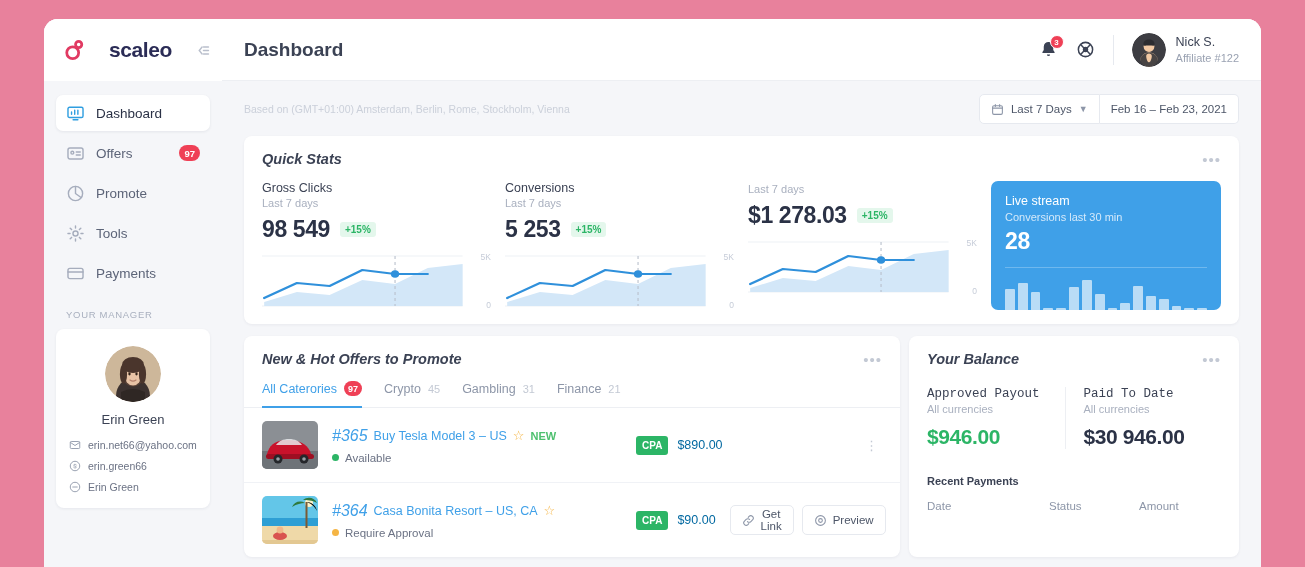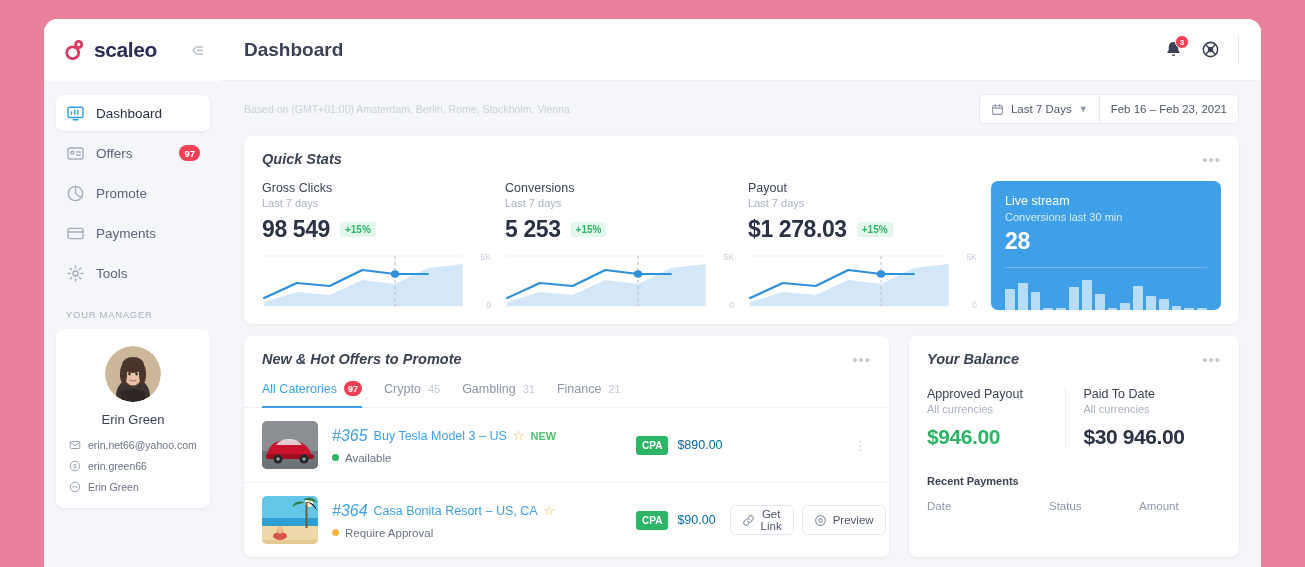--- a/index.html
+++ b/index.html
@@ -23,21 +23,21 @@
   .sidebar {
     width: 178px; height: 100%;
     background: #f5f6f9;
     display: flex; flex-direction: column;
     flex-shrink: 0;
   }
   .logo-bar {
     height: 62px; background: #fff;
     display: flex; align-items: center;
     padding: 0 16px 0 20px;
-    gap: 8px;
+    gap: 23px;
   }
   .logo-mark { width: 22px; height: 22px; flex-shrink: 0; }
   .logo-text {
     font-size: 21px; font-weight: bold;
     color: #2b2c56; letter-spacing: -0.4px;
   }
   .collapse-icon {
     margin-left: auto; color: #b9bfcc;
     display: flex; align-items: center; cursor: pointer;
   }
@@ -157,21 +157,21 @@
   .live-sub { font-size: 11px; color: #d4e9fa; margin-top: 3px; }
   .live-value { font-size: 23px; font-weight: bold; margin-top: 5px; letter-spacing: -0.4px; }
   .live-bars {
     margin-top: 12px; flex: 1;
     display: flex; align-items: flex-end; gap: 3px;
     border-top: 1px solid rgba(255,255,255,.25); padding-top: 8px;
   }
   .live-bar { flex: 1; background: #b9dcf6; border-radius: 1px 1px 0 0; min-height: 2px; }
 
   
-  .bottom-row { display: flex; gap: 20px; }
+  .bottom-row { display: flex; gap: 9px; }
   .offers-card { flex: 1; min-width: 0; }
   .balance-card { width: 330px; flex-shrink: 0; }
 
   .tabs { display: flex; gap: 22px; padding: 0 18px; margin-top: 14px; border-bottom: 1px solid #edeff3; }
   .tab {
     display: flex; align-items: center; gap: 7px;
     padding-bottom: 10px; font-size: 12.5px; color: #8d96a8; cursor: pointer;
     border-bottom: 2px solid transparent; margin-bottom: -1px;
   }
   .tab.active { color: #3fa0e8; border-bottom-color: #3fa0e8; }
@@ -206,21 +206,21 @@
     height: 30px; padding: 0 11px; font-size: 11.5px; color: #4d5668;
     background: #fff; cursor: pointer;
   }
   .act-icon { color: #8d96a8; display:flex; }
   .kebab { color: #c3c9d4; font-size: 13px; cursor: pointer; line-height: 1; padding: 0 4px; }
 
   
   .balance-body { display: flex; padding: 20px 18px 0 18px; }
   .bal-col { flex: 1; }
   .bal-col.second { padding-left: 18px; border-left: 1px solid #edeff3; }
-  .bal-label { font-size: 12.5px; color: #3b4254; }
+  .bal-label { font-size: 12.5px; color: #3b4254; font-family: Liberation Mono, monospace; }
   .bal-sub { font-size: 11px; color: #a9b0bf; margin-top: 2px; }
   .bal-value { font-size: 21px; font-weight: bold; margin-top: 10px; letter-spacing: -0.4px; }
   .recent-title { font-size: 11px; color: #3b4254; font-weight: bold; padding: 26px 18px 0 18px; }
   .recent-head { display: flex; padding: 13px 18px 0 18px; font-size: 11.5px; color: #8d96a8; }
   .rh-date { width: 122px; }
   .rh-status { width: 90px; }
 </style>
 </head>
 <body>
 
@@ -273,35 +273,35 @@
             <circle cx="12" cy="12" r="9"></circle>
               <path d="M12 12V3M12 12l7 5" stroke-linecap="round"></path>
           </svg>
         </span>
         <span class="nav-label">Promote</span>
       </div>
 
       <div class="nav-item">
         <span class="nav-icon">
           <svg width="19" height="19" viewBox="0 0 24 24" fill="none" stroke="currentColor" stroke-width="1.8">
-            <rect x="2.5" y="5.5" width="19" height="13" rx="2.5"></rect>
-              <path d="M2.5 10h19" stroke-linecap="round"></path>
-          </svg>
-        </span>
-        <span class="nav-label">Payments</span>
+            <circle cx="12" cy="12" r="3.2"></circle>
+            <path d="M12 2.5v2.6M12 18.9v2.6M21.5 12h-2.6M5.1 12H2.5M18.7 5.3l-1.8 1.8M7.1 16.9l-1.8 1.8M18.7 18.7l-1.8-1.8M7.1 7.1L5.3 5.3" stroke-linecap="round"></path>
+          </svg>
+        </span>
+        <span class="nav-label">Tools</span>
       </div>
 
       <div class="nav-item">
         <span class="nav-icon">
           <svg width="19" height="19" viewBox="0 0 24 24" fill="none" stroke="currentColor" stroke-width="1.8">
-            <circle cx="12" cy="12" r="3.2"></circle>
-            <path d="M12 2.5v2.6M12 18.9v2.6M21.5 12h-2.6M5.1 12H2.5M18.7 5.3l-1.8 1.8M7.1 16.9l-1.8 1.8M18.7 18.7l-1.8-1.8M7.1 7.1L5.3 5.3" stroke-linecap="round"></path>
-          </svg>
-        </span>
-        <span class="nav-label">Tools</span>
+            <rect x="2.5" y="5.5" width="19" height="13" rx="2.5"></rect>
+              <path d="M2.5 10h19" stroke-linecap="round"></path>
+          </svg>
+        </span>
+        <span class="nav-label">Payments</span>
       </div>
     </nav>
 
     <div class="manager-title">YOUR MANAGER</div>
 
     <div class="manager-card">
       <div class="manager-avatar">
         <svg width="56" height="56" viewBox="0 0 56 56">
           <defs>
             <clipPath id="mc">
@@ -370,20 +370,36 @@
           <span class="bell-badge">3</span>
         </span>
         <span class="help-icon">
           <svg width="19" height="19" viewBox="0 0 24 24" fill="none" stroke="currentColor" stroke-width="1.9">
             <circle cx="12" cy="12" r="9"></circle>
             <circle cx="12" cy="12" r="3.4" fill="currentColor" stroke="none"></circle>
             <path d="M5.8 5.8l3.9 3.9M18.2 5.8l-3.9 3.9M5.8 18.2l3.9-3.9M18.2 18.2l-3.9-3.9" stroke-linecap="round"></path>
           </svg>
         </span>
         <span class="topbar-sep"></span>
+        <div class="user-box">
+          <span class="user-avatar">
+            <svg width="34" height="34" viewBox="0 0 34 34">
+              <circle cx="17" cy="17" r="17" fill="#3d3d42"></circle>
+              <circle cx="17" cy="13.5" r="5.4" fill="#f2c9a4"></circle>
+              <path d="M17 6.5c3.4 0 5.6 2 5.6 4.6 0 .9-.4 1.6-1 1.6-2.5-.3-7.2-.3-9.2 0-.6 0-1-.7-1-1.6 0-2.6 2.2-4.6 5.6-4.6z" fill="#2c2c30"></path>
+              <path d="M17 19.5c5 0 8.4 3.2 8.8 8.2A17 17 0 0117 34a17 17 0 01-8.8-6.3c.4-5 3.8-8.2 8.8-8.2z" fill="#f2c9a4"></path>
+              <path d="M17 19.8c5.1 0 8.7 3.4 9 8.6A17 17 0 0117 34a17 17 0 01-9-5.6c.3-5.2 3.9-8.6 9-8.6z" fill="#35353a" opacity=".9"></path>
+              <path d="M17 20.5c1.6 0 2.8 1 2.8 2.6 0 2.2-1.2 6.3-2.8 6.3s-2.8-4.1-2.8-6.3c0-1.6 1.2-2.6 2.8-2.6z" fill="#f2c9a4"></path>
+            </svg>
+          </span>
+          <div>
+            <div class="user-name">Nick S.</div>
+            <div class="user-sub">Affiliate #122</div>
+          </div>
+        </div>
       </div>
     </header>
 
     <div class="content">
 
       <div class="tz-row">
         <span class="tz-text">Based on (GMT+01:00) Amsterdam, Berlin, Rome, Stockholm, Vienna</span>
         <div class="date-controls">
           <div class="date-pill left">
             <span class="cal-icon">
@@ -445,21 +461,20 @@
                 <polyline points="2,46 32,31 62,34 92,18 122,22 152,22" fill="none" stroke="#2f90db" stroke-width="2.2" stroke-linejoin="round" stroke-linecap="round"></polyline>
                 <line x1="122" y1="4" x2="122" y2="54" stroke="#b9c0cc" stroke-width="1" stroke-dasharray="3 3"></line>
                 <circle cx="122" cy="22" r="3.8" fill="#2f90db"></circle>
               </svg>
               <span class="spark-max">5K</span>
               <span class="spark-min">0</span>
             </div>
           </div>
 
           <div class="stat">
-            <div class="stat-label">Payout</div>
             <div class="stat-sub">Last 7 days</div>
             <div class="stat-value-row">
               <span class="stat-value">$1 278.03</span>
               <span class="stat-delta">+15%</span>
             </div>
             <div class="spark-wrap">
               <svg width="100%" height="58" viewBox="0 0 210 58" preserveAspectRatio="none">
                 <line x1="0" y1="4" x2="184" y2="4" stroke="#eef1f5" stroke-width="1"></line>
                 <line x1="0" y1="54" x2="184" y2="54" stroke="#eef1f5" stroke-width="1"></line>
                 <path d="M2,50 L32,40 L62,43 L92,28 L122,32 L152,16 L184,12 L184,54 L2,54 Z" fill="#d3e7f8"></path>

